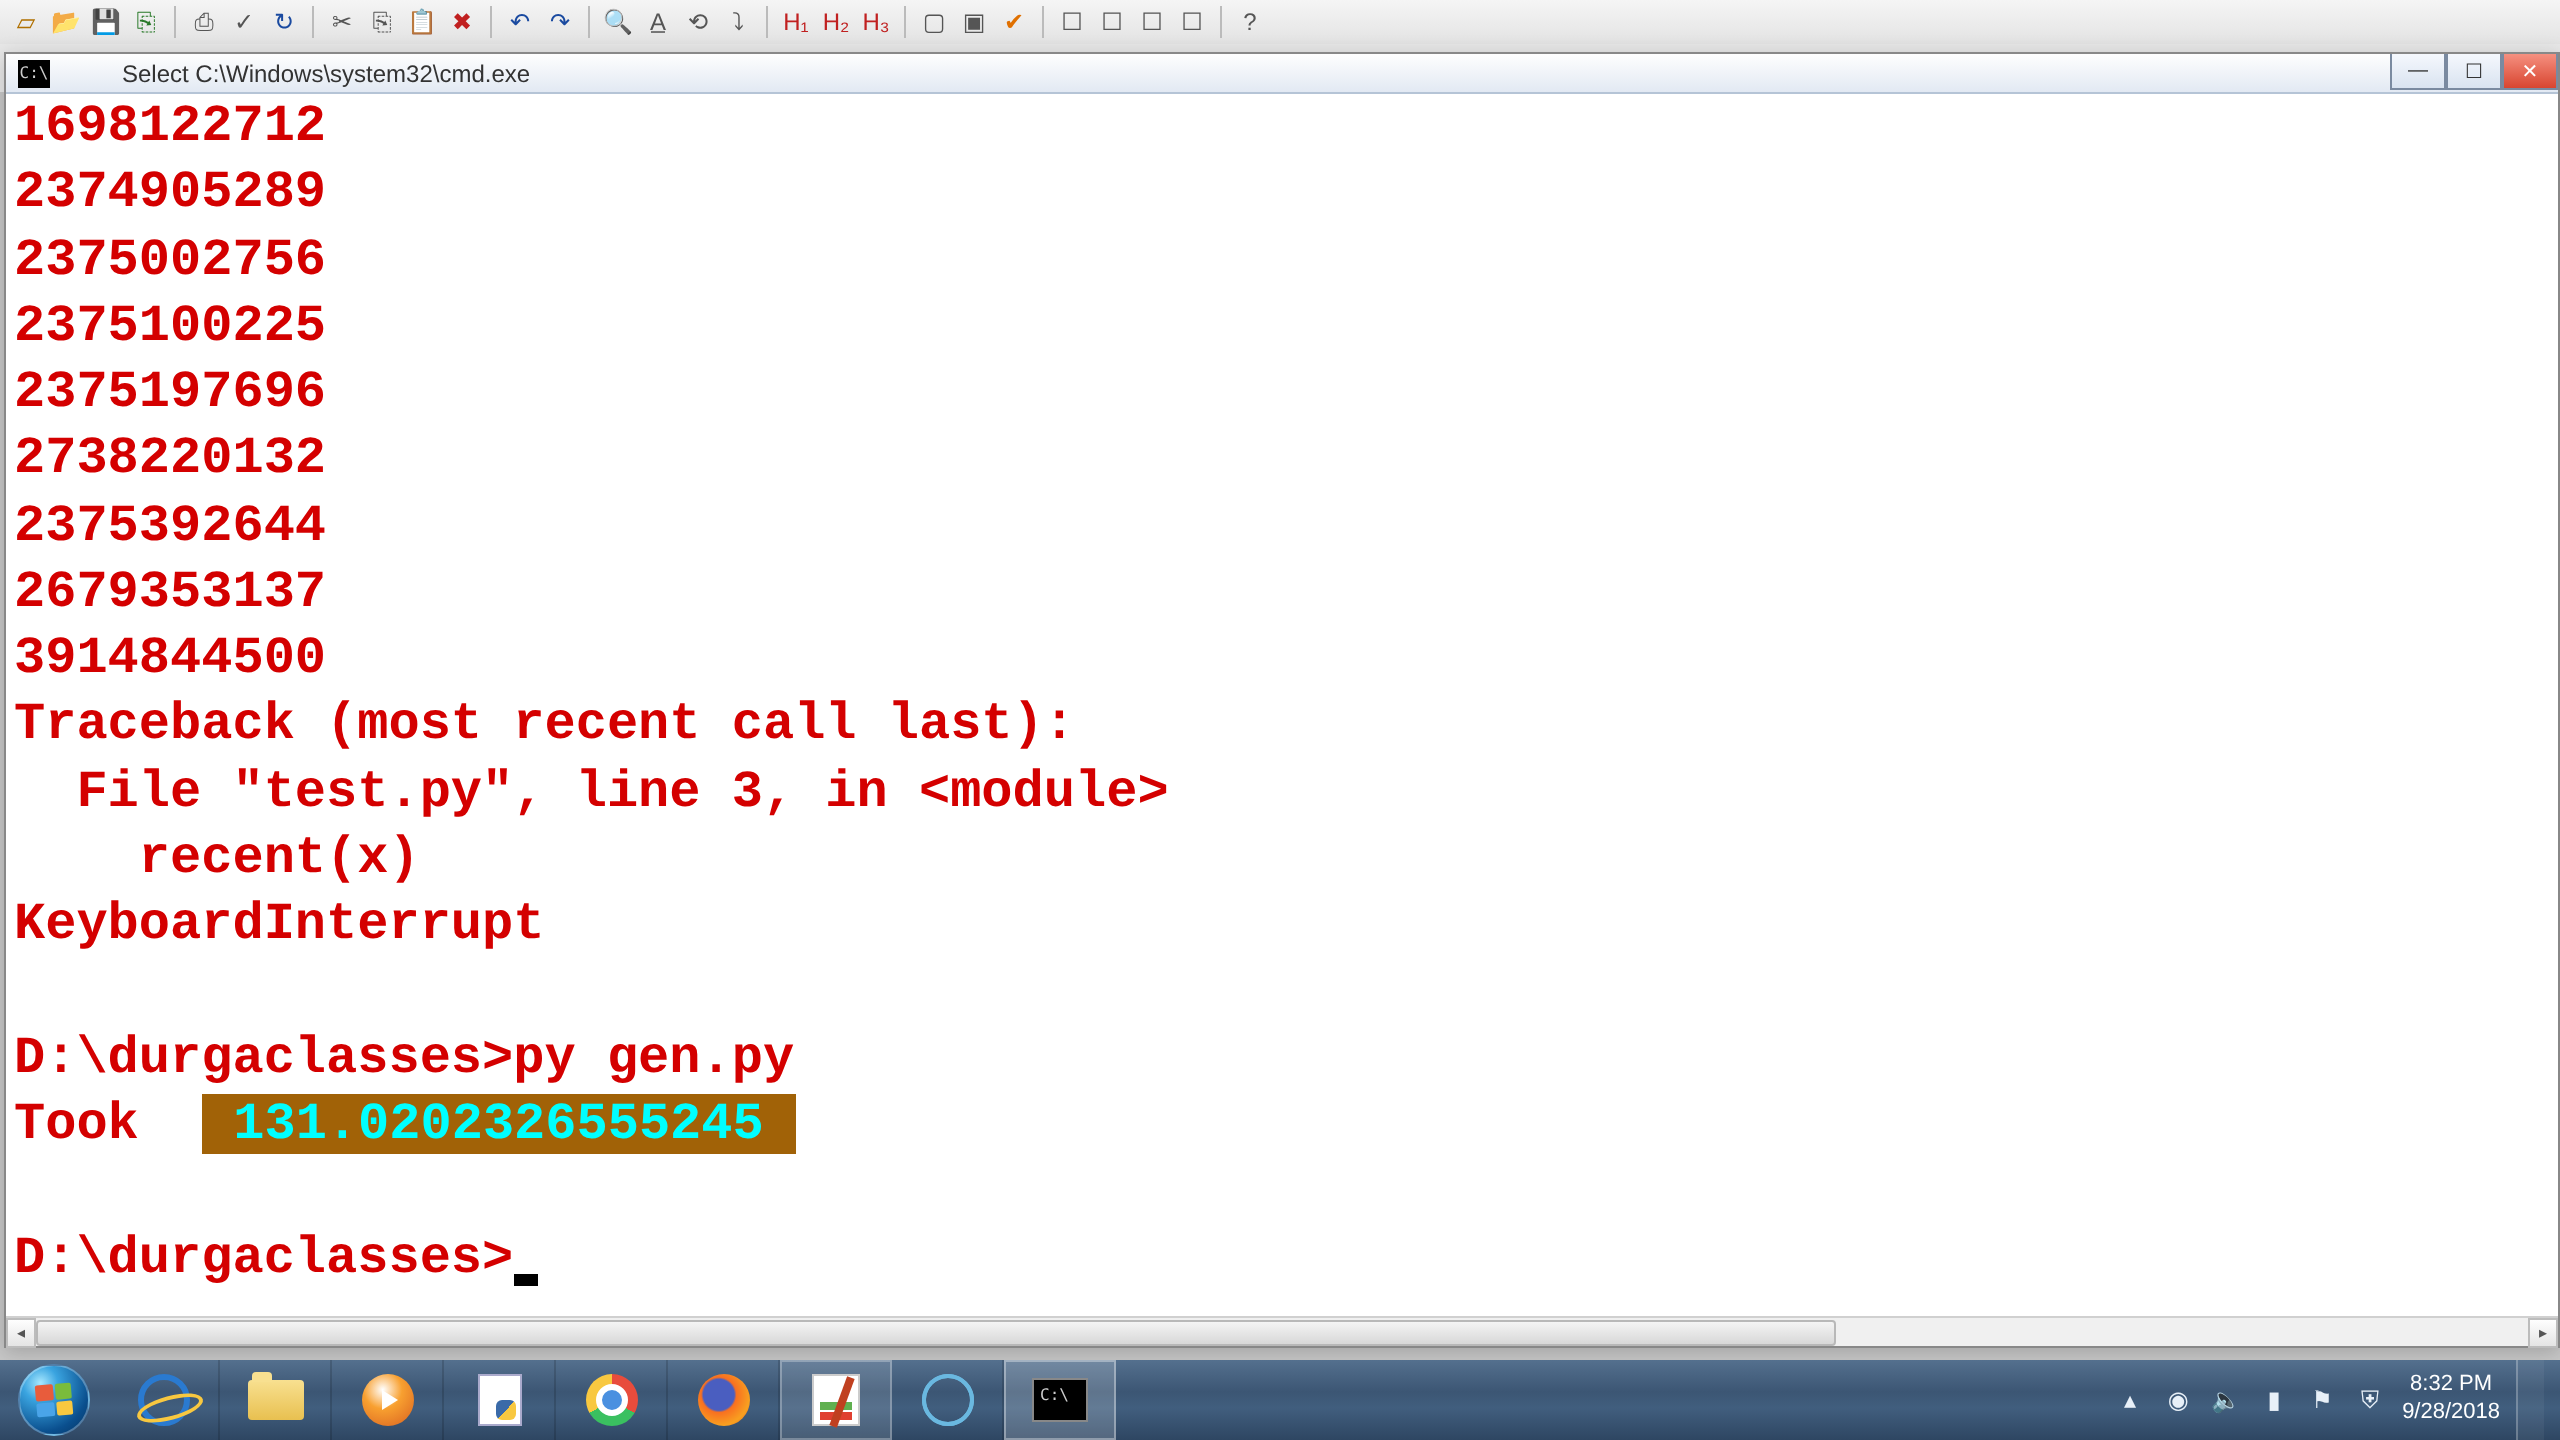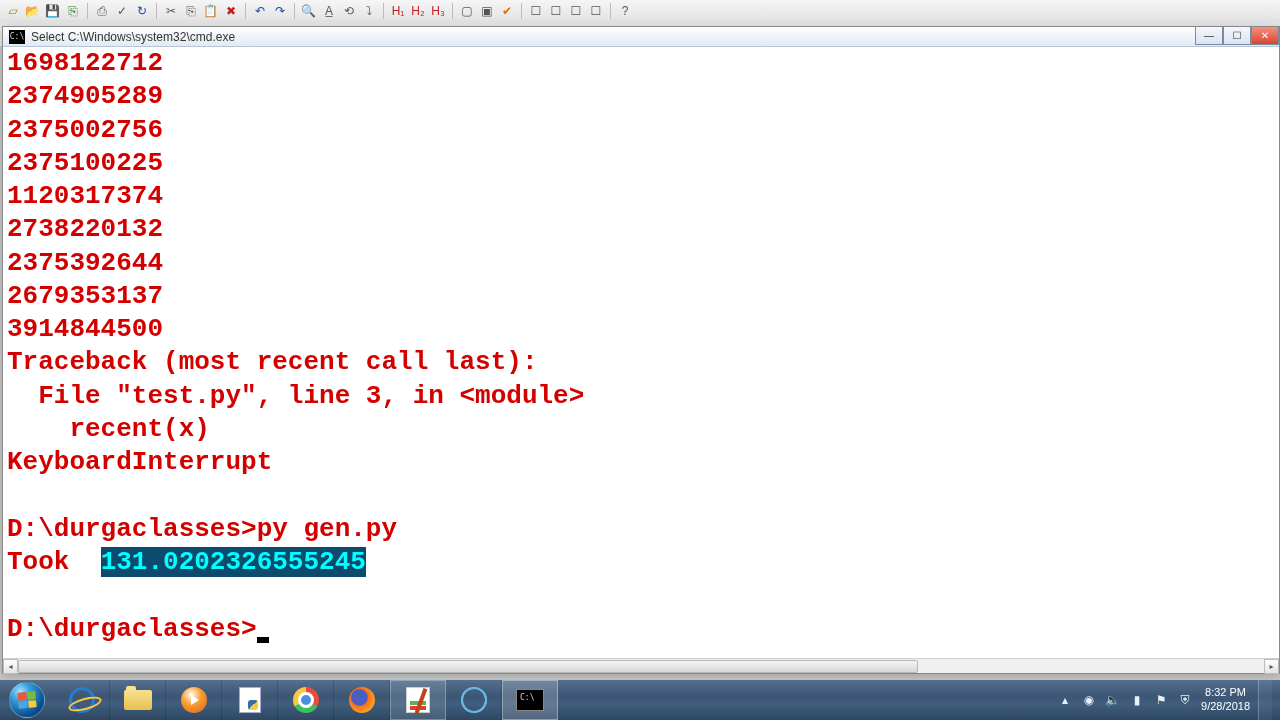--- a/index.html
+++ b/index.html
@@ -83,20 +83,21 @@
   margin-left: 4px;
   display: inline-flex;
   align-items: center; justify-content: center;
   color: #ccc;
   font-size: 8px;
   font-family: monospace;
 }
 .cmd-title {
   font-size: 12px;
   color: #333;
+  margin-left: 30px;
 }
 .win-controls {
   position: absolute;
   right: 0; top: 0;
   display: flex;
   height: 18px;
 }
 .win-btn {
   width: 28px; height: 18px;
   border: 1px solid #7a8aa0;
@@ -118,23 +119,23 @@
   padding: 0 4px;
   font-family: "Consolas", "Courier New", monospace;
   font-size: 26px;
   font-weight: bold;
   color: #d40000;
   line-height: 1.28;
   white-space: pre;
   overflow: hidden;
 }
 .hl {
-  background: #0c4a6e;
+  background: #a16207;
   color: #00ffff;
-  padding: 0 0;
+  padding: 0 16px;
   font-family: Liberation Mono, monospace;
 }
 .cursor {
   display: inline-block;
   width: 12px; height: 6px;
   background: #000;
   vertical-align: bottom;
   margin-bottom: 3px;
 }
 
@@ -329,21 +330,21 @@
       <div class="win-btn">—</div>
       <div class="win-btn">☐</div>
       <div class="win-btn close">✕</div>
     </div>
   </div>
 
   <div class="cmd-body"><span>1698122712</span>
 <span>2374905289</span>
 <span>2375002756</span>
 <span>2375100225</span>
-<span>1120317374</span>
+<span>2375197696</span>
 <span>2738220132</span>
 <span>2375392644</span>
 <span>2679353137</span>
 <span>3914844500</span>
 <span>Traceback (most recent call last):</span>
 <span>  File "test.py", line 3, in &lt;module&gt;</span>
 <span>    recent(x)</span>
 <span>KeyboardInterrupt</span>
 
 <span>D:\durgaclasses&gt;py gen.py</span>

